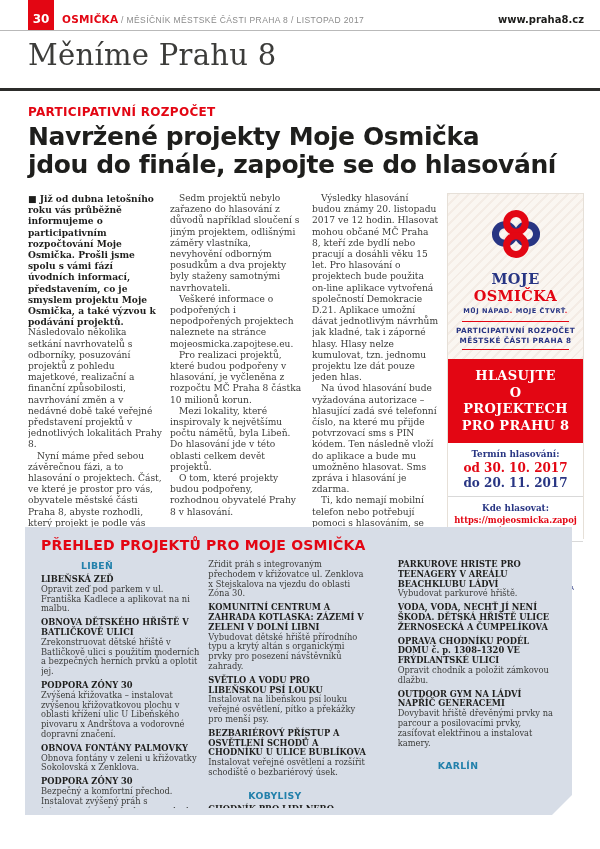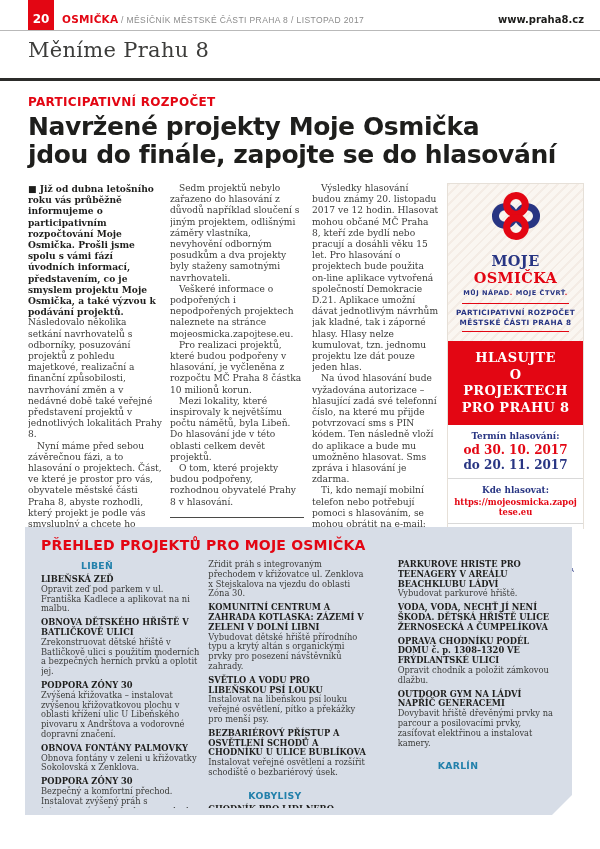--- a/index.html
+++ b/index.html
@@ -8,42 +8,42 @@
   
   .topbar{position:relative;height:30px;border-bottom:1px solid #b9b9b9;}
   .pagenum{position:absolute;left:28px;top:0;width:26px;height:30px;background:#e30613;
            color:#fff;font-family:"DejaVu Sans",sans-serif;font-weight:bold;font-size:12px;
            display:flex;align-items:flex-end;justify-content:center;padding-bottom:4px;box-sizing:border-box;}
   .mast{position:absolute;left:62px;bottom:5px;font-family:"Liberation Sans",sans-serif;
         font-size:8.5px;letter-spacing:.4px;color:#8a8a8a;white-space:nowrap;}
   .mast .mag{font-family:"DejaVu Sans",sans-serif;font-weight:bold;color:#e30613;font-size:10.5px;letter-spacing:.2px;}
   .site{position:absolute;right:16px;bottom:5px;font-family:"DejaVu Sans",sans-serif;
         font-weight:bold;font-size:10px;color:#1e1e1c;}
-  .section-title{margin:7px 0 16px 28px;font-size:21px;color:#3c3c3a;letter-spacing:.3px;}
+  .section-title{margin:7px 0 16px 28px;font-size:29px;color:#3c3c3a;letter-spacing:.3px;}
   .thick-rule{height:3px;background:#2c2c2a;margin-top:7px;}
   
   .content{padding:14px 16px 0 28px;}
   .kicker{font-family:"DejaVu Sans",sans-serif;font-weight:bold;font-size:12px;color:#e30613;letter-spacing:.3px;}
   h1{margin:4px 0 0 0;font-family:"DejaVu Sans",sans-serif;font-weight:bold;font-size:25px;
      line-height:28px;color:#1e1e1c;letter-spacing:-0.4px;}
   .cols{display:flex;gap:8px;margin-top:14px;height:346px;}
   .col{overflow:hidden;display:flex;flex-direction:column;font-size:9.1px;line-height:11.2px;}
   .c1,.c2{width:134px;flex:none;}
   .c3{width:127px;flex:none;}
   .col p{margin:0;}
   .col p.ind{text-indent:9px;}
   .lead{font-weight:bold;color:#1e1e1c;}
   .callout{margin-top:9px;border-top:1px solid #4a4a48;border-bottom:1px solid #4a4a48;
            padding:8px 0;font-weight:bold;color:#1e1e1c;}
   
   .promo{flex:1;align-self:stretch;}
   .card{height:100%;box-sizing:border-box;border:1px solid #e6e0d8;background:#faf6f1;
         background-image:repeating-linear-gradient(135deg,rgba(228,210,198,.28) 0 2px,transparent 2px 7px);
         display:flex;flex-direction:column;}
-  .card-top{text-align:center;padding-top:4px;}
+  .card-top{text-align:center;padding-top:12px;}
   .brand{font-weight:bold;font-size:14.5px;letter-spacing:.4px;margin-top:4px;}
   .brand .b1{color:#283583;} .brand .b2{color:#e30613;}
   .tagline{font-family:"DejaVu Sans",sans-serif;font-weight:bold;font-size:6.6px;letter-spacing:.5px;margin-top:3px;color:#283583;}
   .tagline .dot{color:#e30613;}
   .sub-rule{height:1px;background:#e30613;margin:6px 14px 0 14px;}
   .card-sub{font-family:"DejaVu Sans",sans-serif;font-weight:bold;font-size:7.3px;line-height:9.5px;
             letter-spacing:.4px;color:#283583;margin-top:4px;}
   .sub-rule.b{margin-top:4px;}
   .cta{background:#e30613;color:#fff;text-align:center;font-weight:bold;font-size:13px;
        line-height:16.5px;letter-spacing:.3px;padding:9px 8px;margin-top:9px;}
@@ -74,21 +74,21 @@
   .district.gap{margin-top:12px;}
   .pt{font-weight:bold;font-size:8.3px;line-height:9.8px;color:#1e1e1c;margin-top:4px;}
   .pd{font-size:8.3px;line-height:9.8px;color:#3b3b39;}
 </style>
 </head>
 <body>
 
 <div class="page">
 
   <div class="topbar">
-    <div class="pagenum">20</div>
+    <div class="pagenum">30</div>
     <div class="mast">
       <span class="mag">OSMIČKA</span>
       <span>/ MĚSÍČNÍK MĚSTSKÉ ČÁSTI PRAHA 8 / LISTOPAD 2017</span>
     </div>
     <div class="site">www.praha8.cz</div>
   </div>
   <div class="section-title">Měníme Prahu 8</div>
   <div class="thick-rule"></div>
 
   <div class="content">

